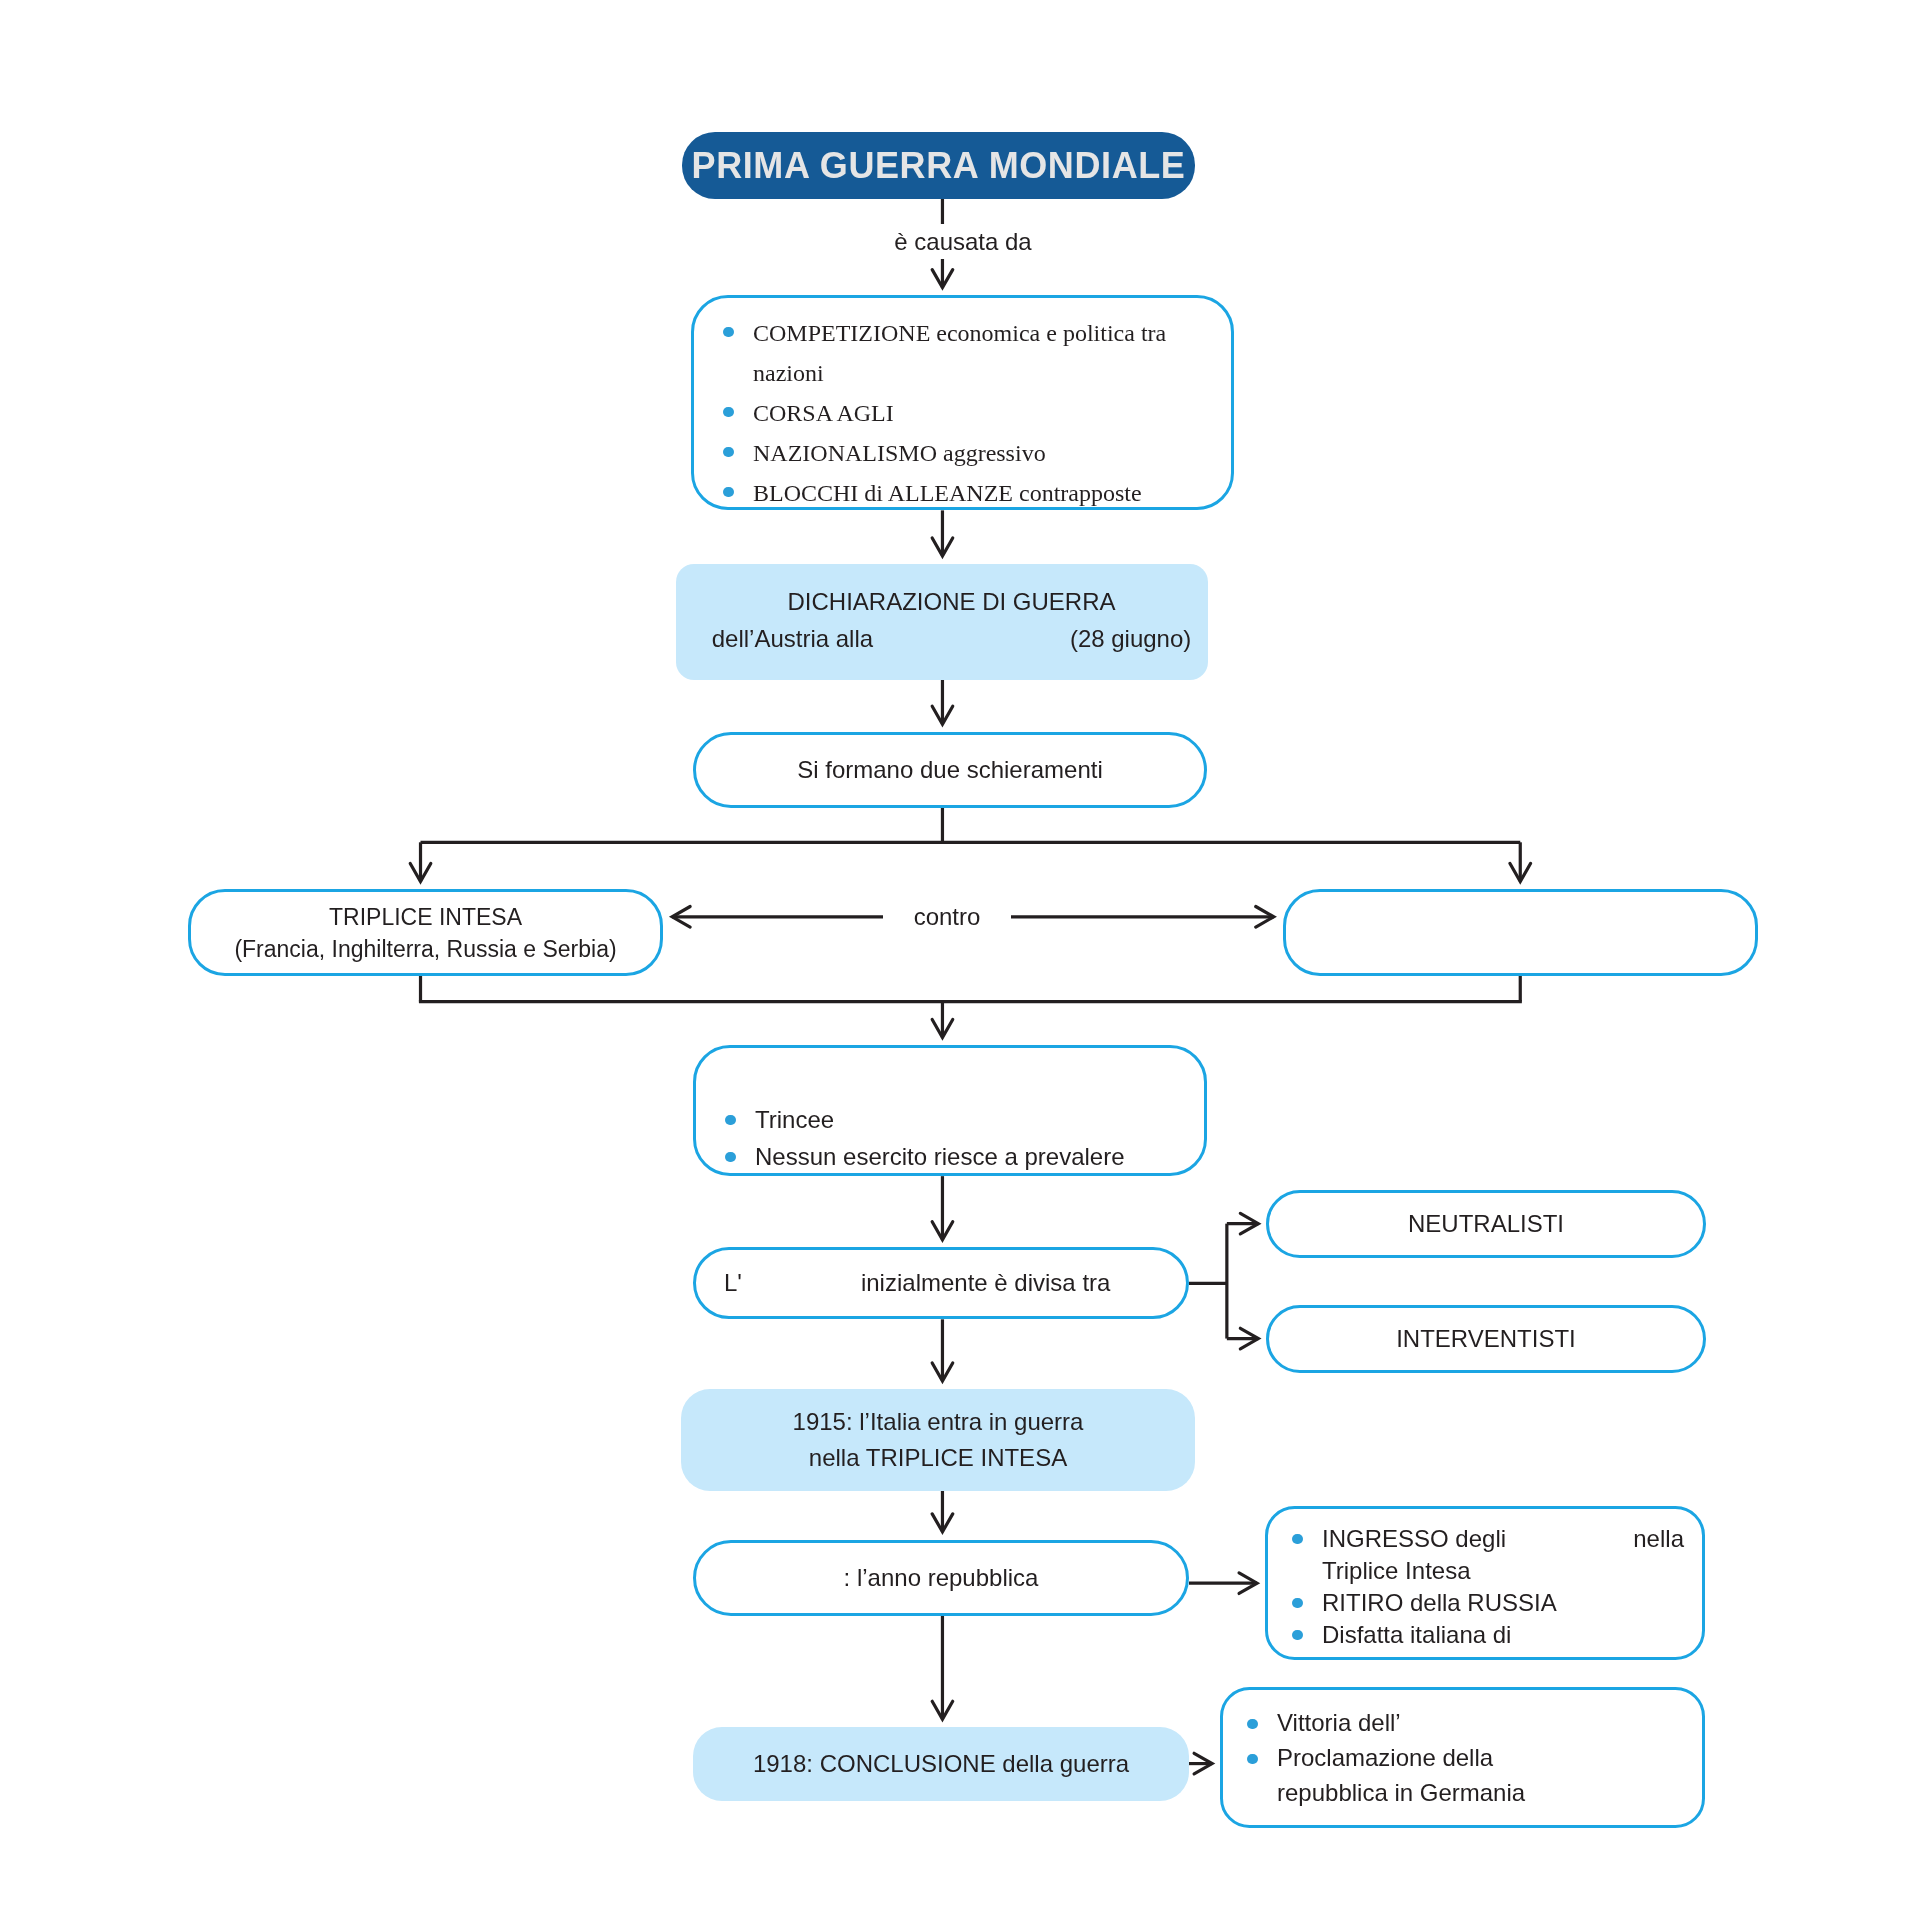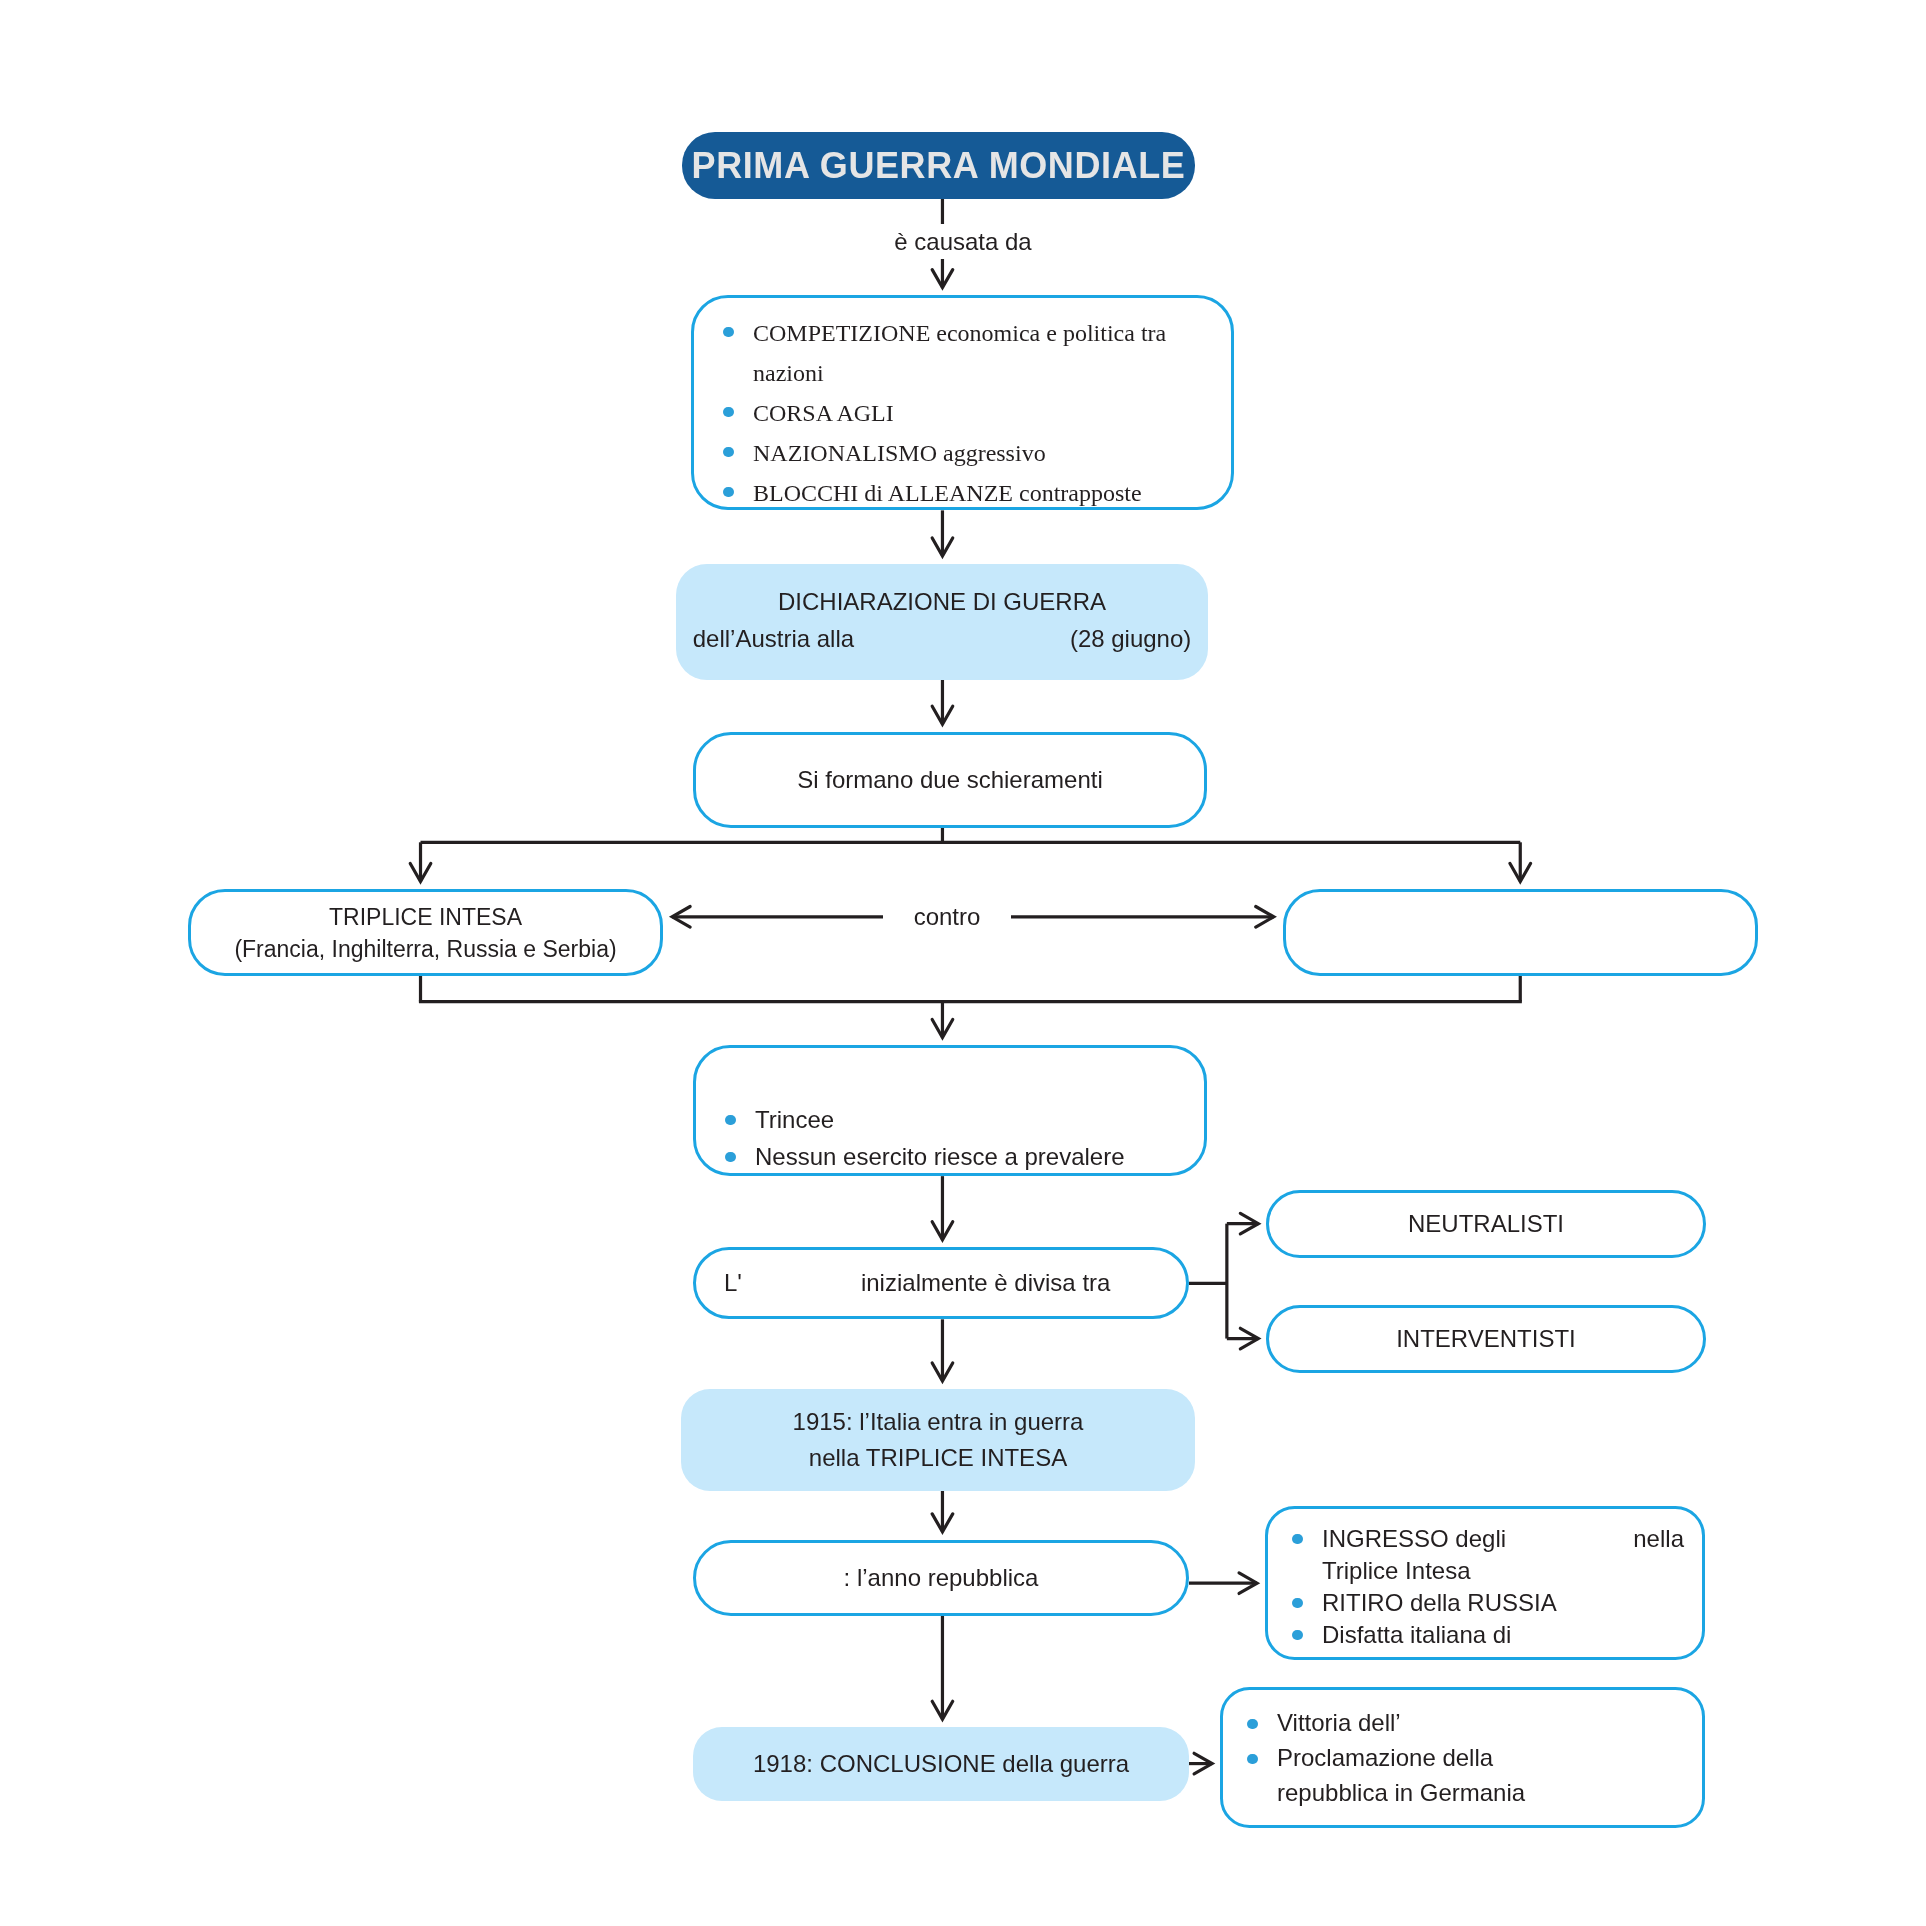--- a/index.html
+++ b/index.html
@@ -76,30 +76,30 @@
 
   <div class="box outline" style="left:691px;top:295px;width:543px;height:215px;border-radius:37px;padding:15.4px 23px 0 23px;font-family:Liberation Serif, serif;">
     <ul class="blist">
       <li class="causes-li">COMPETIZIONE economica e politica tra nazioni</li>
       <li class="causes-li">CORSA AGLI</li>
       <li class="causes-li">NAZIONALISMO aggressivo</li>
       <li class="causes-li">BLOCCHI di ALLEANZE contrapposte</li>
     </ul>
   </div>
 
-  <div class="box fillblue" style="left:676px;top:564px;width:532px;height:116px;border-radius:31px;padding-top:19px;">
+  <div class="box fillblue" style="left:676px;top:564px;width:532px;height:116px;border-radius:18px;padding-top:19px;padding-left:19px;">
     <div class="decl-l1">DICHIARAZIONE DI GUERRA</div>
     <div class="decl-l2 split-line">
       <span>dell’Austria alla</span>
       <span class="blank"></span>
       <span>(28 giugno)</span>
     </div>
   </div>
 
-  <div class="box outline cflex" style="left:693px;top:732px;width:514px;height:96px;border-radius:38px;">Si formano due schieramenti</div>
+  <div class="box outline cflex" style="left:693px;top:732px;width:514px;height:76px;border-radius:38px;">Si formano due schieramenti</div>
 
   <div class="box outline colflex entente-text" style="left:188px;top:889px;width:475px;height:87px;border-radius:37px;">
     <div>TRIPLICE INTESA</div>
     <div>(Francia, Inghilterra, Russia e Serbia)</div>
   </div>
 
   <div class="wire-label" style="left:883px;top:898px;width:128px;height:37px;">contro</div>
 
   <div class="box outline cflex" style="left:1283px;top:889px;width:475px;height:87px;border-radius:37px;"></div>
 

